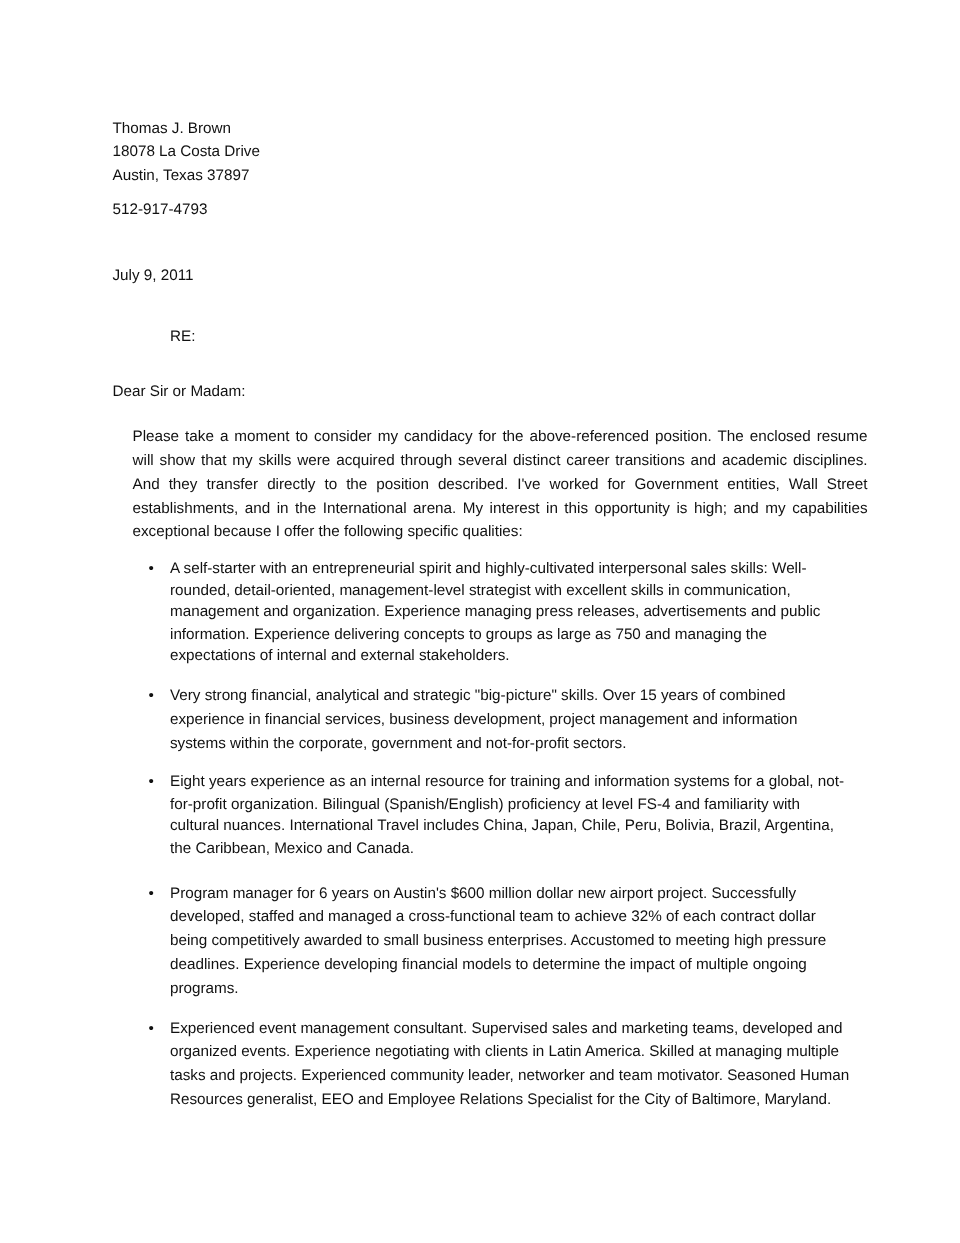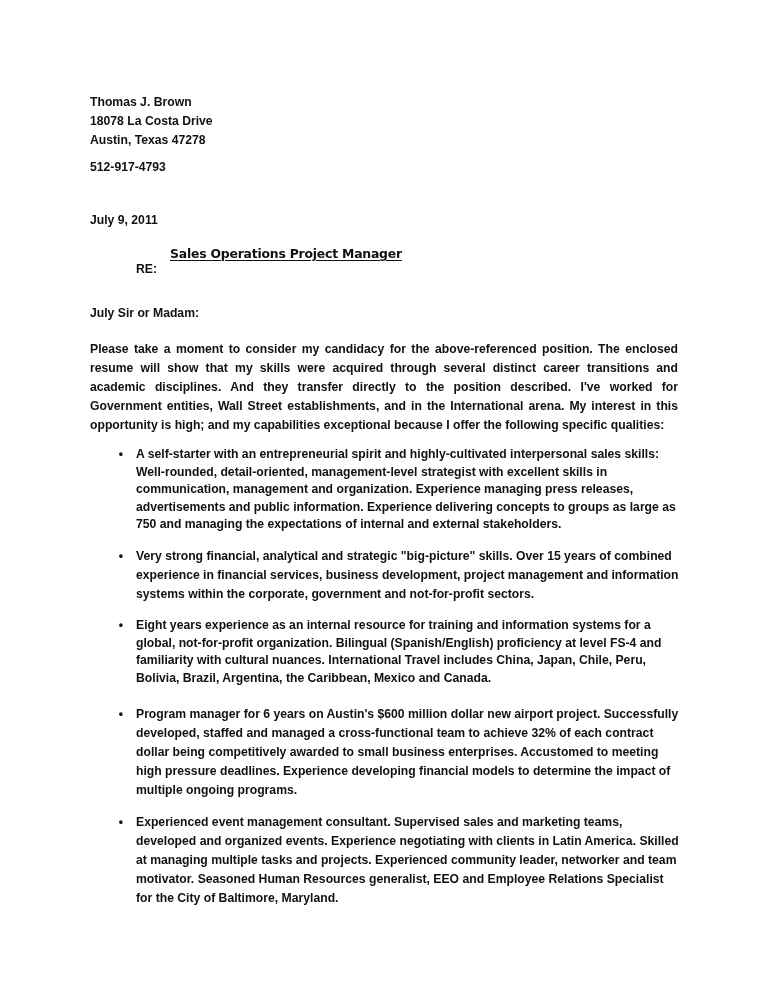--- a/index.html
+++ b/index.html
@@ -14,39 +14,38 @@
       overflow: hidden;
       color: #111111;
       font-family: "Liberation Sans", sans-serif;
       font-size: 12.2px;
     }
     .page {
       position: absolute;
       left: 0; top: 0;
       width: 768px; height: 994px;
       background: #ffffff;
-      font-weight: bold;
     }
     .abs { position: absolute; white-space: nowrap; }
     .sender-line { left: 90px; line-height: 15px; }
     .date { left: 90px; top: 213px; text-align: right; }
     .re-label { left: 136px; top: 262px; }
     .re-subject {
       left: 166px; top: 246px;
       font-family: "DejaVu Sans", sans-serif;
       font-size: 12.4px;
       letter-spacing: -0.2px;
       text-decoration: underline;
       text-underline-offset: 2px;
       padding-left: 4px;
     }
     .salutation { left: 90px; top: 306px; }
     .intro {
       position: absolute;
-      left: 90px; top: 340px;
+      left: 106px; top: 340px;
       width: 588px;
       text-align: justify;
       line-height: 19px;
       white-space: normal;
     }
     .bullets {
       position: absolute;
       left: 0; top: 0;
       margin: 0; padding: 0;
       list-style: none;
@@ -67,29 +66,28 @@
       text-align: center;
     }
   </style>
 </head>
 <body>
 
 <div class="page">
 
   <div class="abs sender-line" style="top:95px;">Thomas J. Brown</div>
   <div class="abs sender-line" style="top:114px;">18078 La Costa Drive</div>
-  <div class="abs sender-line" style="top:133px;">Austin, Texas 47278</div>
+  <div class="abs sender-line" style="top:133px;">Austin, Texas 37897</div>
   <div class="abs sender-line" style="top:160px;">512-917-4793</div>
 
   <div class="abs date">July 9, 2011</div>
 
   <div class="abs re-label">RE:</div>
-  <div class="abs re-subject">Sales Operations Project Manager</div>
 
-  <div class="abs salutation">July Sir or Madam:</div>
+  <div class="abs salutation">Dear Sir or Madam:</div>
 
   <div class="intro">Please take a moment to consider my candidacy for the above-referenced position.  The enclosed resume will show that my skills were acquired through several distinct career transitions and academic disciplines.  And they transfer directly to the position described.  I've worked for Government entities, Wall Street establishments, and in the International arena.   My interest in this opportunity is high; and my capabilities exceptional because I offer the following specific qualities:</div>
 
   <ul class="bullets">
     <li class="bullet-item" style="top:446px;">
       <span class="bullet-dot">•</span>
       <span>A self-starter with an entrepreneurial spirit and highly-cultivated interpersonal sales skills:  Well-rounded, detail-oriented, management-level strategist with excellent skills in communication, management and organization. Experience managing press releases, advertisements and public information. Experience delivering concepts to groups as large as 750 and managing the expectations of internal and external stakeholders.</span>
     </li>
     <li class="bullet-item tall" style="top:547px;">
       <span class="bullet-dot">•</span>

